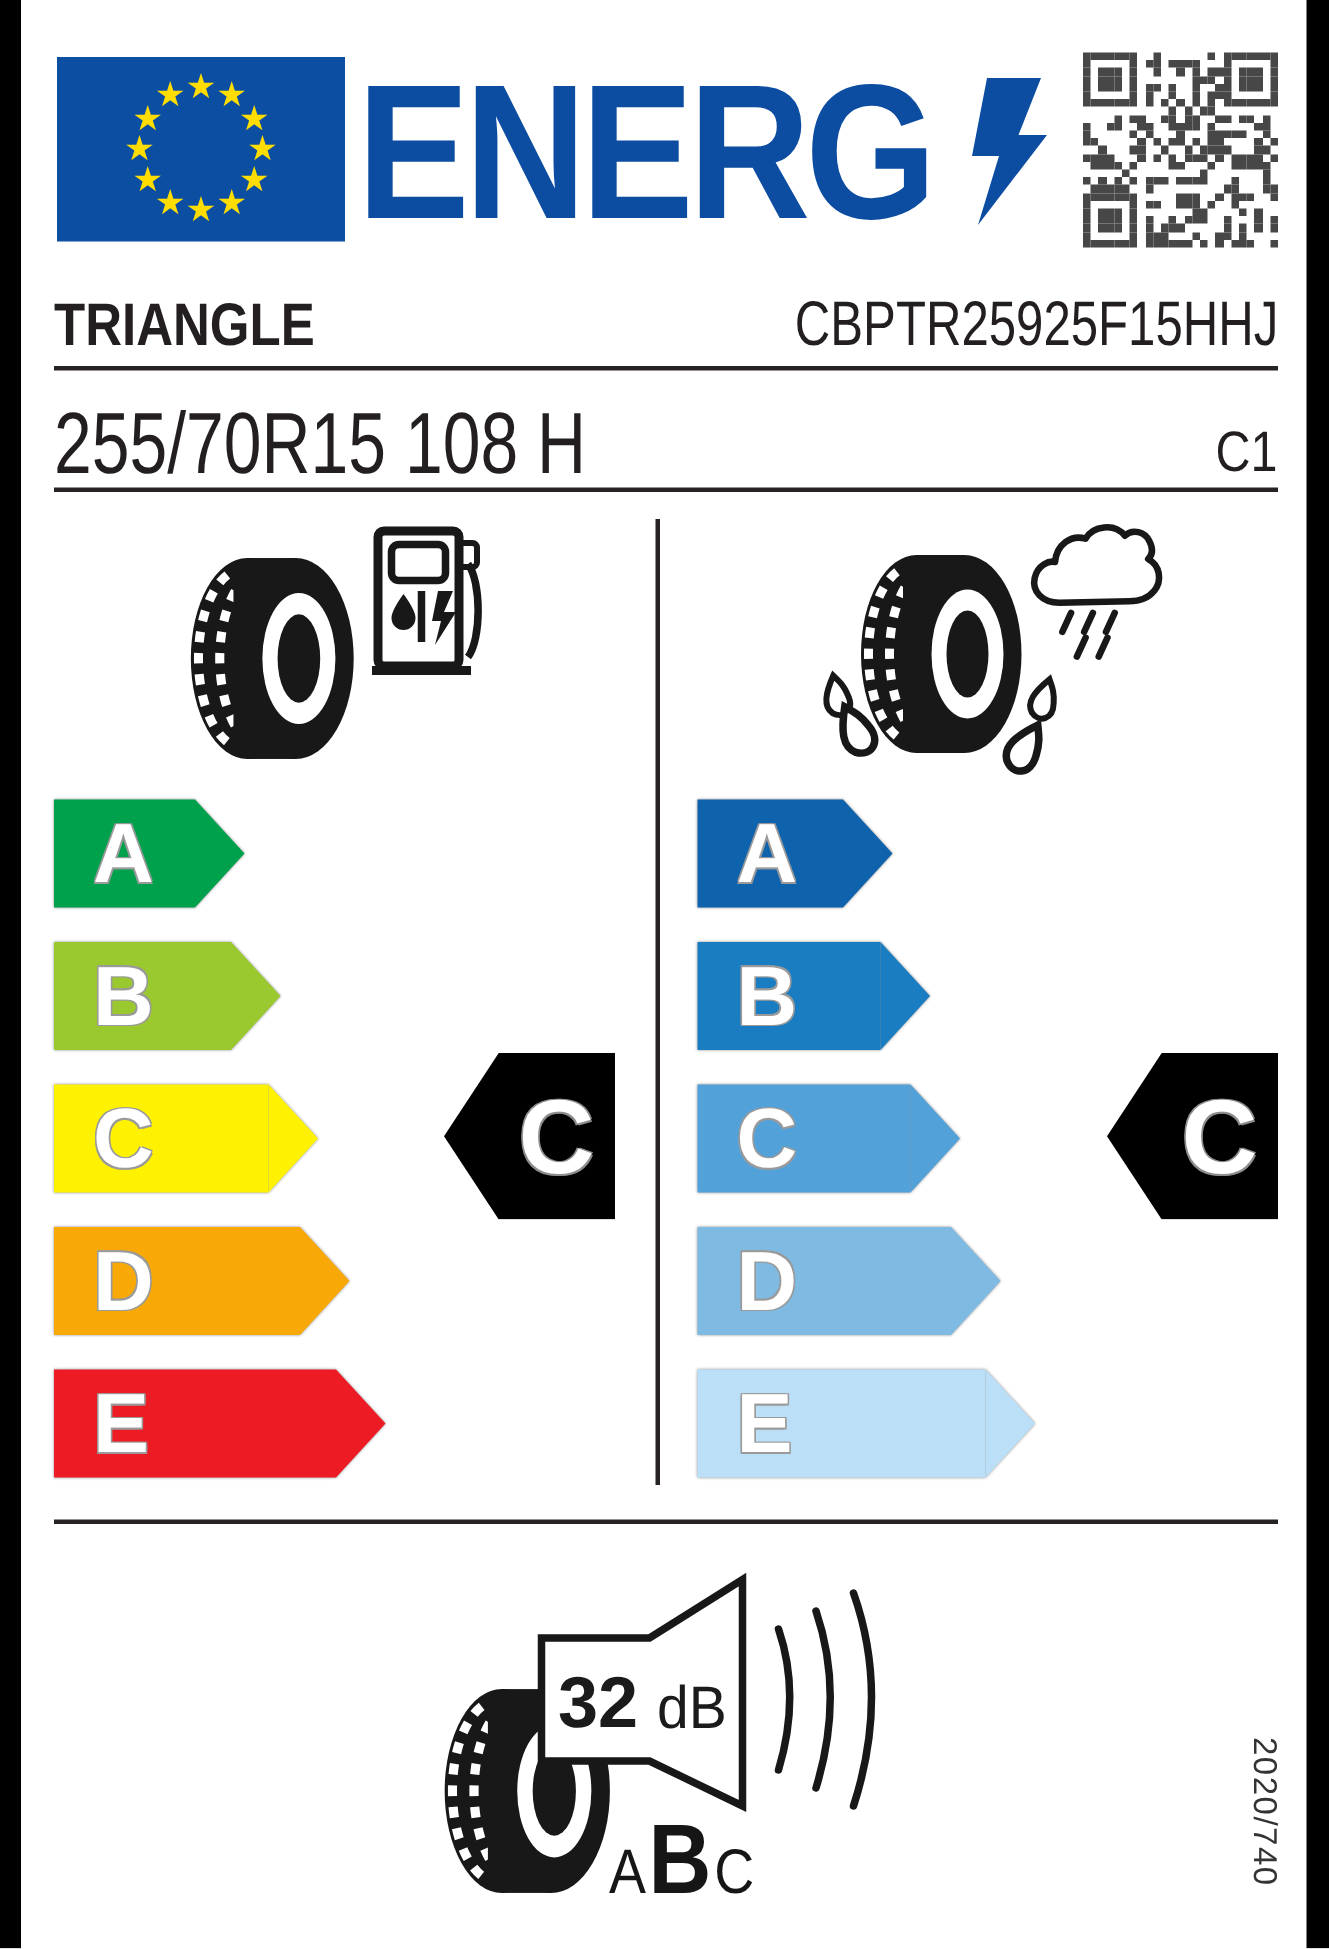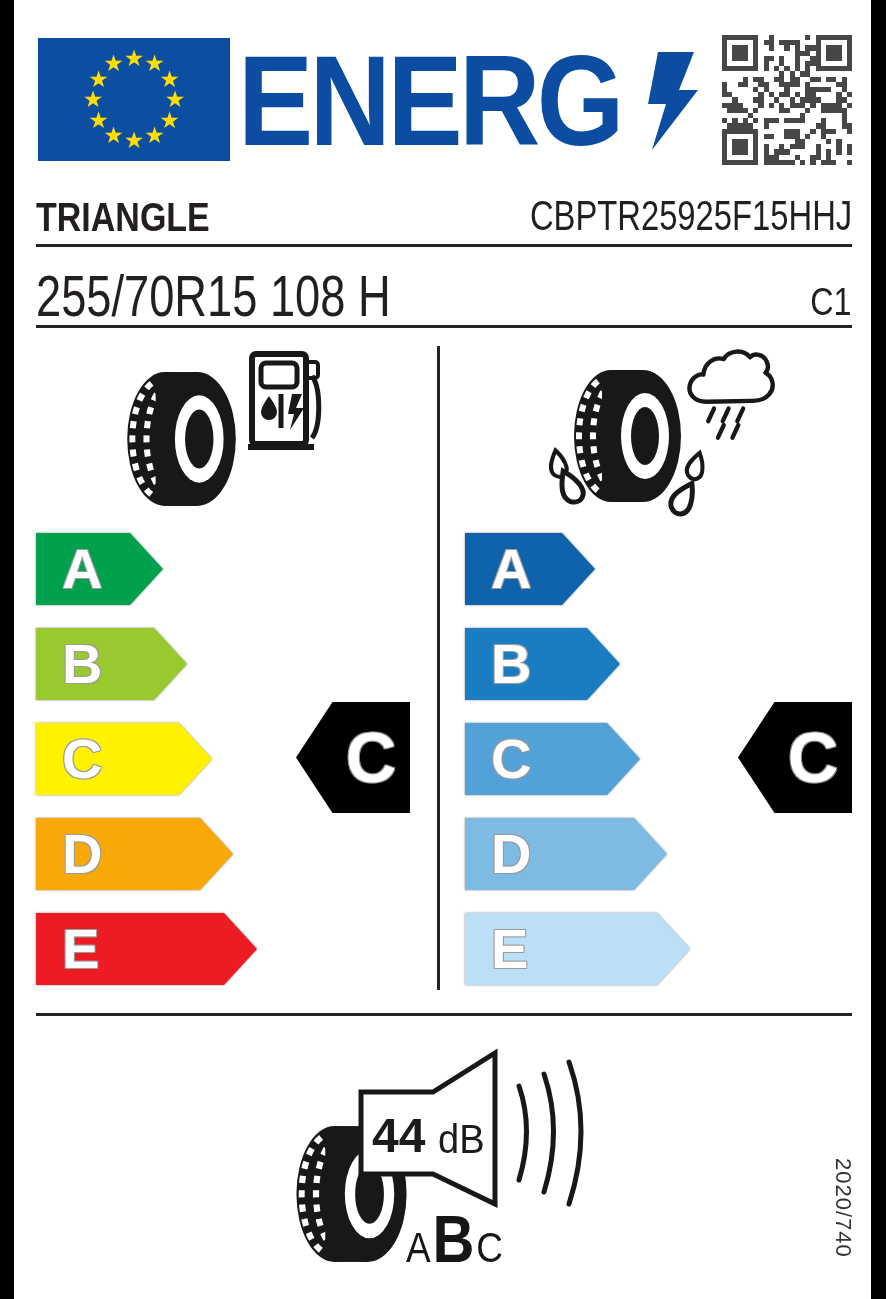--- a/index.html
+++ b/index.html
@@ -796,21 +796,21 @@
       </g>
   </svg>
   <svg class="abs-svg" style="left:351px;top:1042px" width="252" height="180" viewBox="0 0 252 180">
     <path d="M10,50 H82 L144,11 V162 L82,132 H10 Z" fill="#fff" stroke="#181818" stroke-width="5"></path>
     <g fill="none" stroke="#181818" stroke-width="5" stroke-linecap="round">
       <path d="M168,44 Q183,88 168,138"></path>
       <path d="M193,32 Q212,88 193,150"></path>
       <path d="M218,20 Q242,88 218,162"></path>
     </g>
   </svg>
-  <div class="noise-72">44</div>
+  <div class="noise-72">32</div>
   <div class="noise-db">dB</div>
   <div class="noise-classes" id="noise-classes">
       <span>A</span>
       <span class="big">B</span>
       <span>C</span>
     </div>
 
   <div class="reg">2020/740</div>
 <div class="arrow-row" style="left: 36px; top: 533px;">
       <div class="arrow-body" style="width: 94px; background: rgb(0, 161, 77);">

